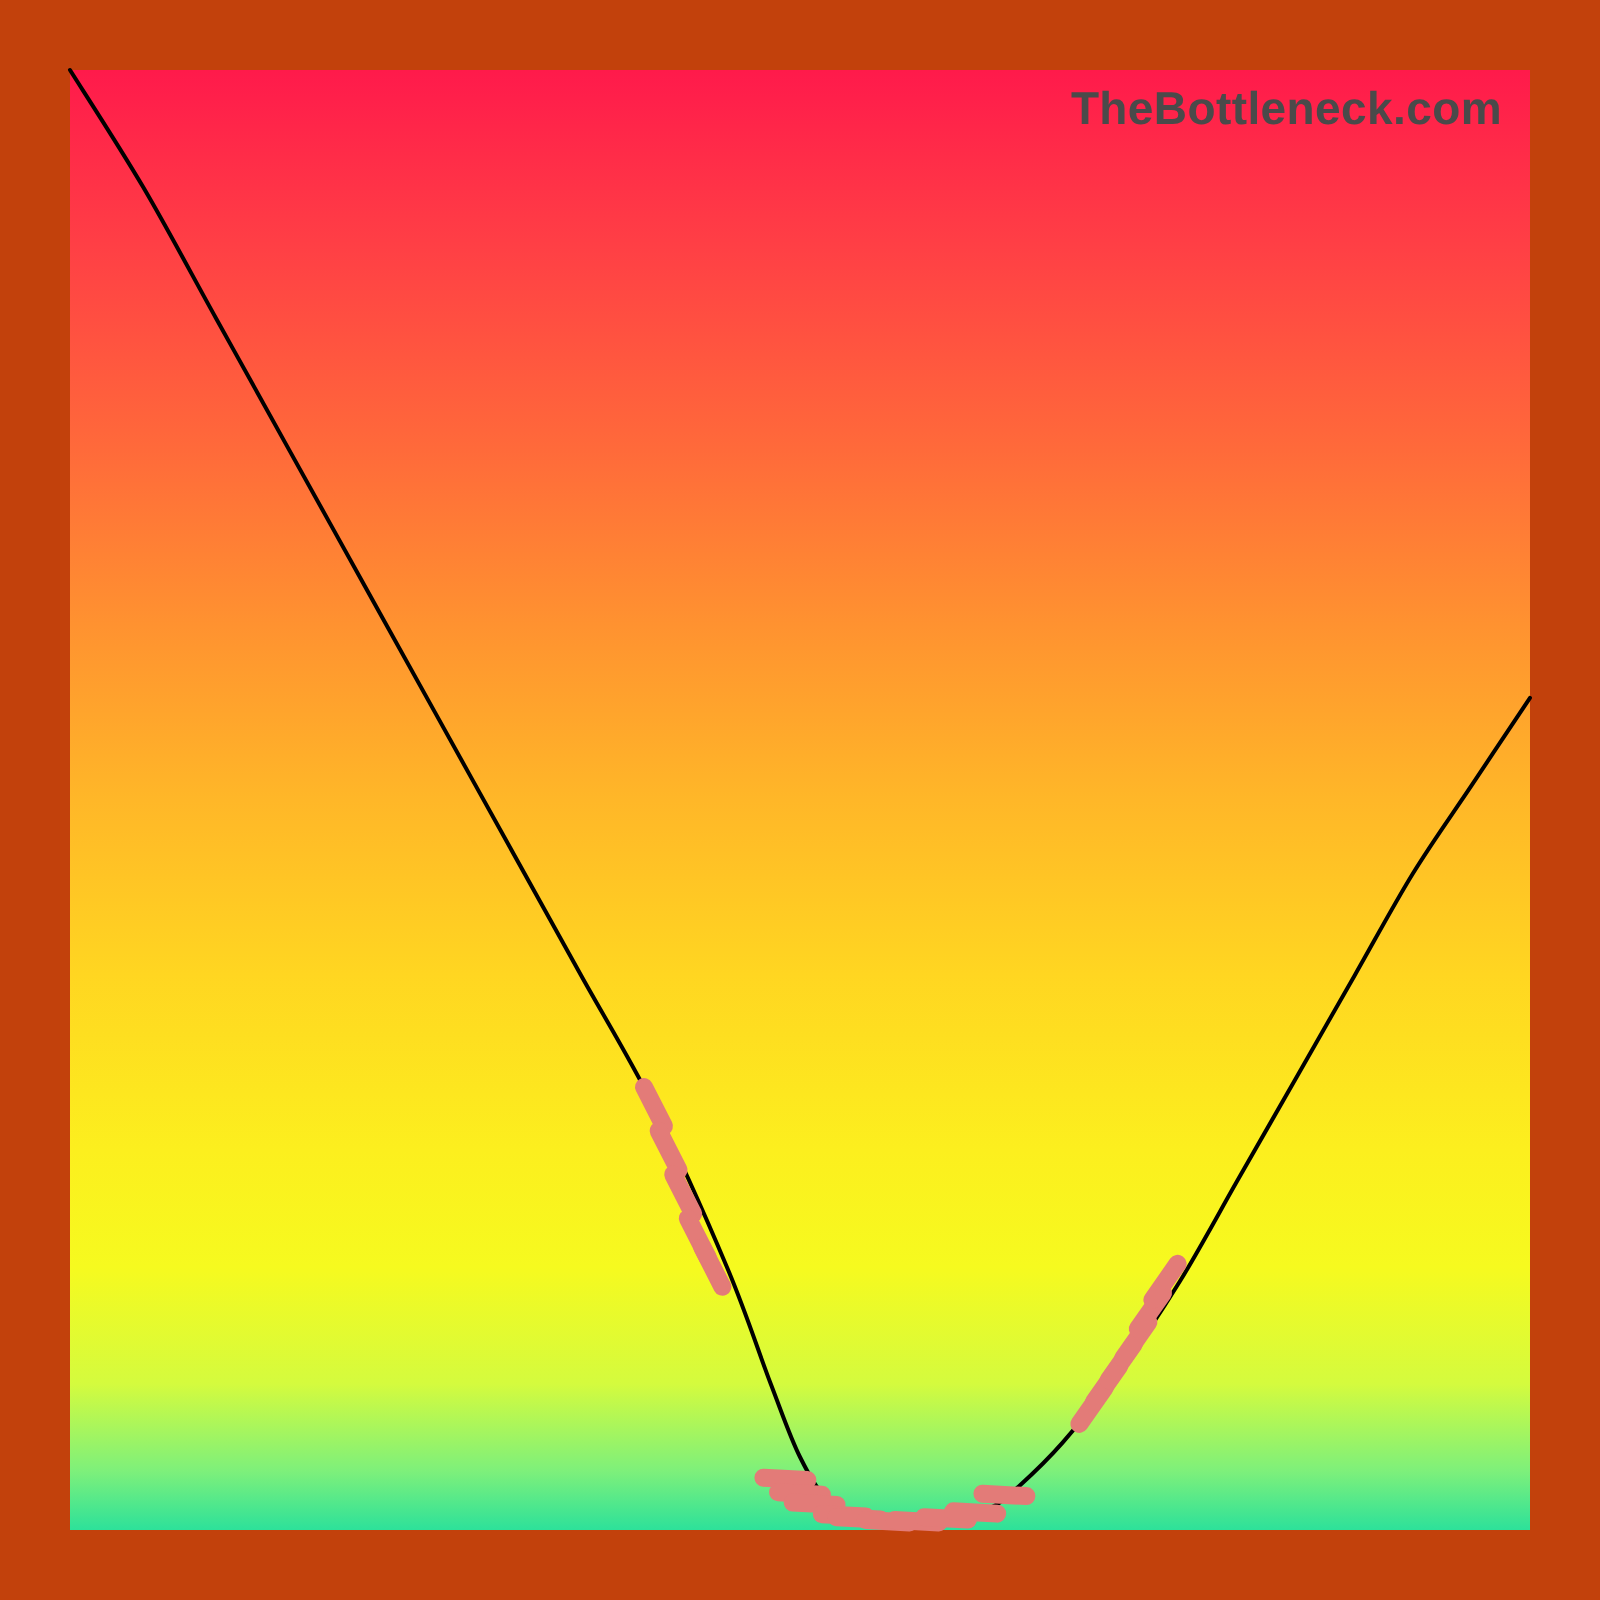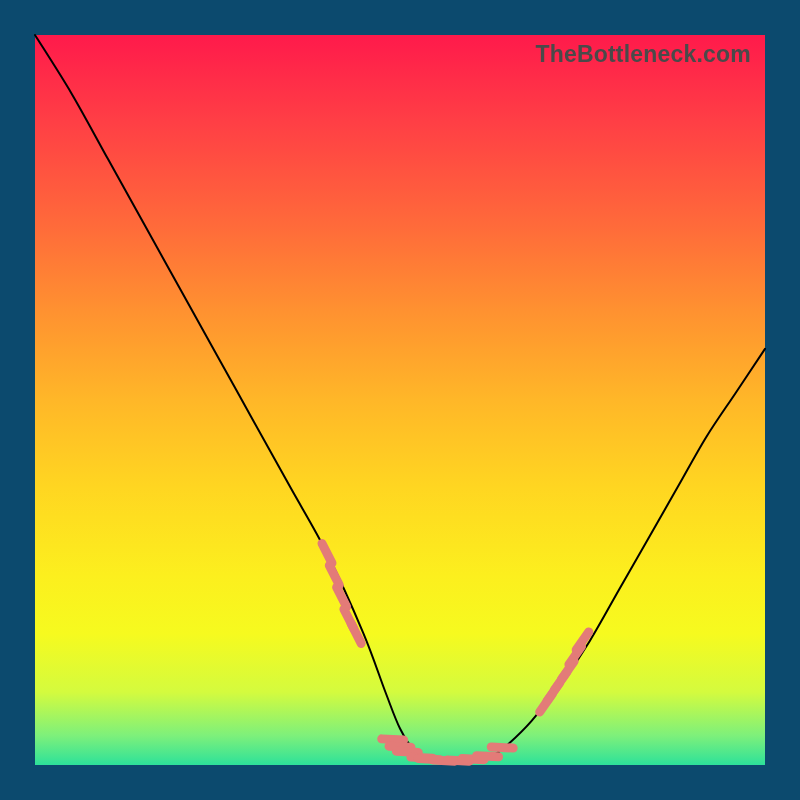--- a/index.html
+++ b/index.html
@@ -8,21 +8,21 @@
     width: 800px;
     height: 800px;
     background: #000;
     overflow: hidden;
     font-family: Arial, Helvetica, sans-serif;
   }
   .frame {
     position: relative;
     width: 800px;
     height: 800px;
-    background: #0c4a6e;
+    background: #c2410c;
   }
   .plot-area {
     position: absolute;
     left: 35px;
     top: 35px;
     width: 730px;
     height: 730px;
     background: linear-gradient(
       to bottom,
       #ff1a4b 0%,

